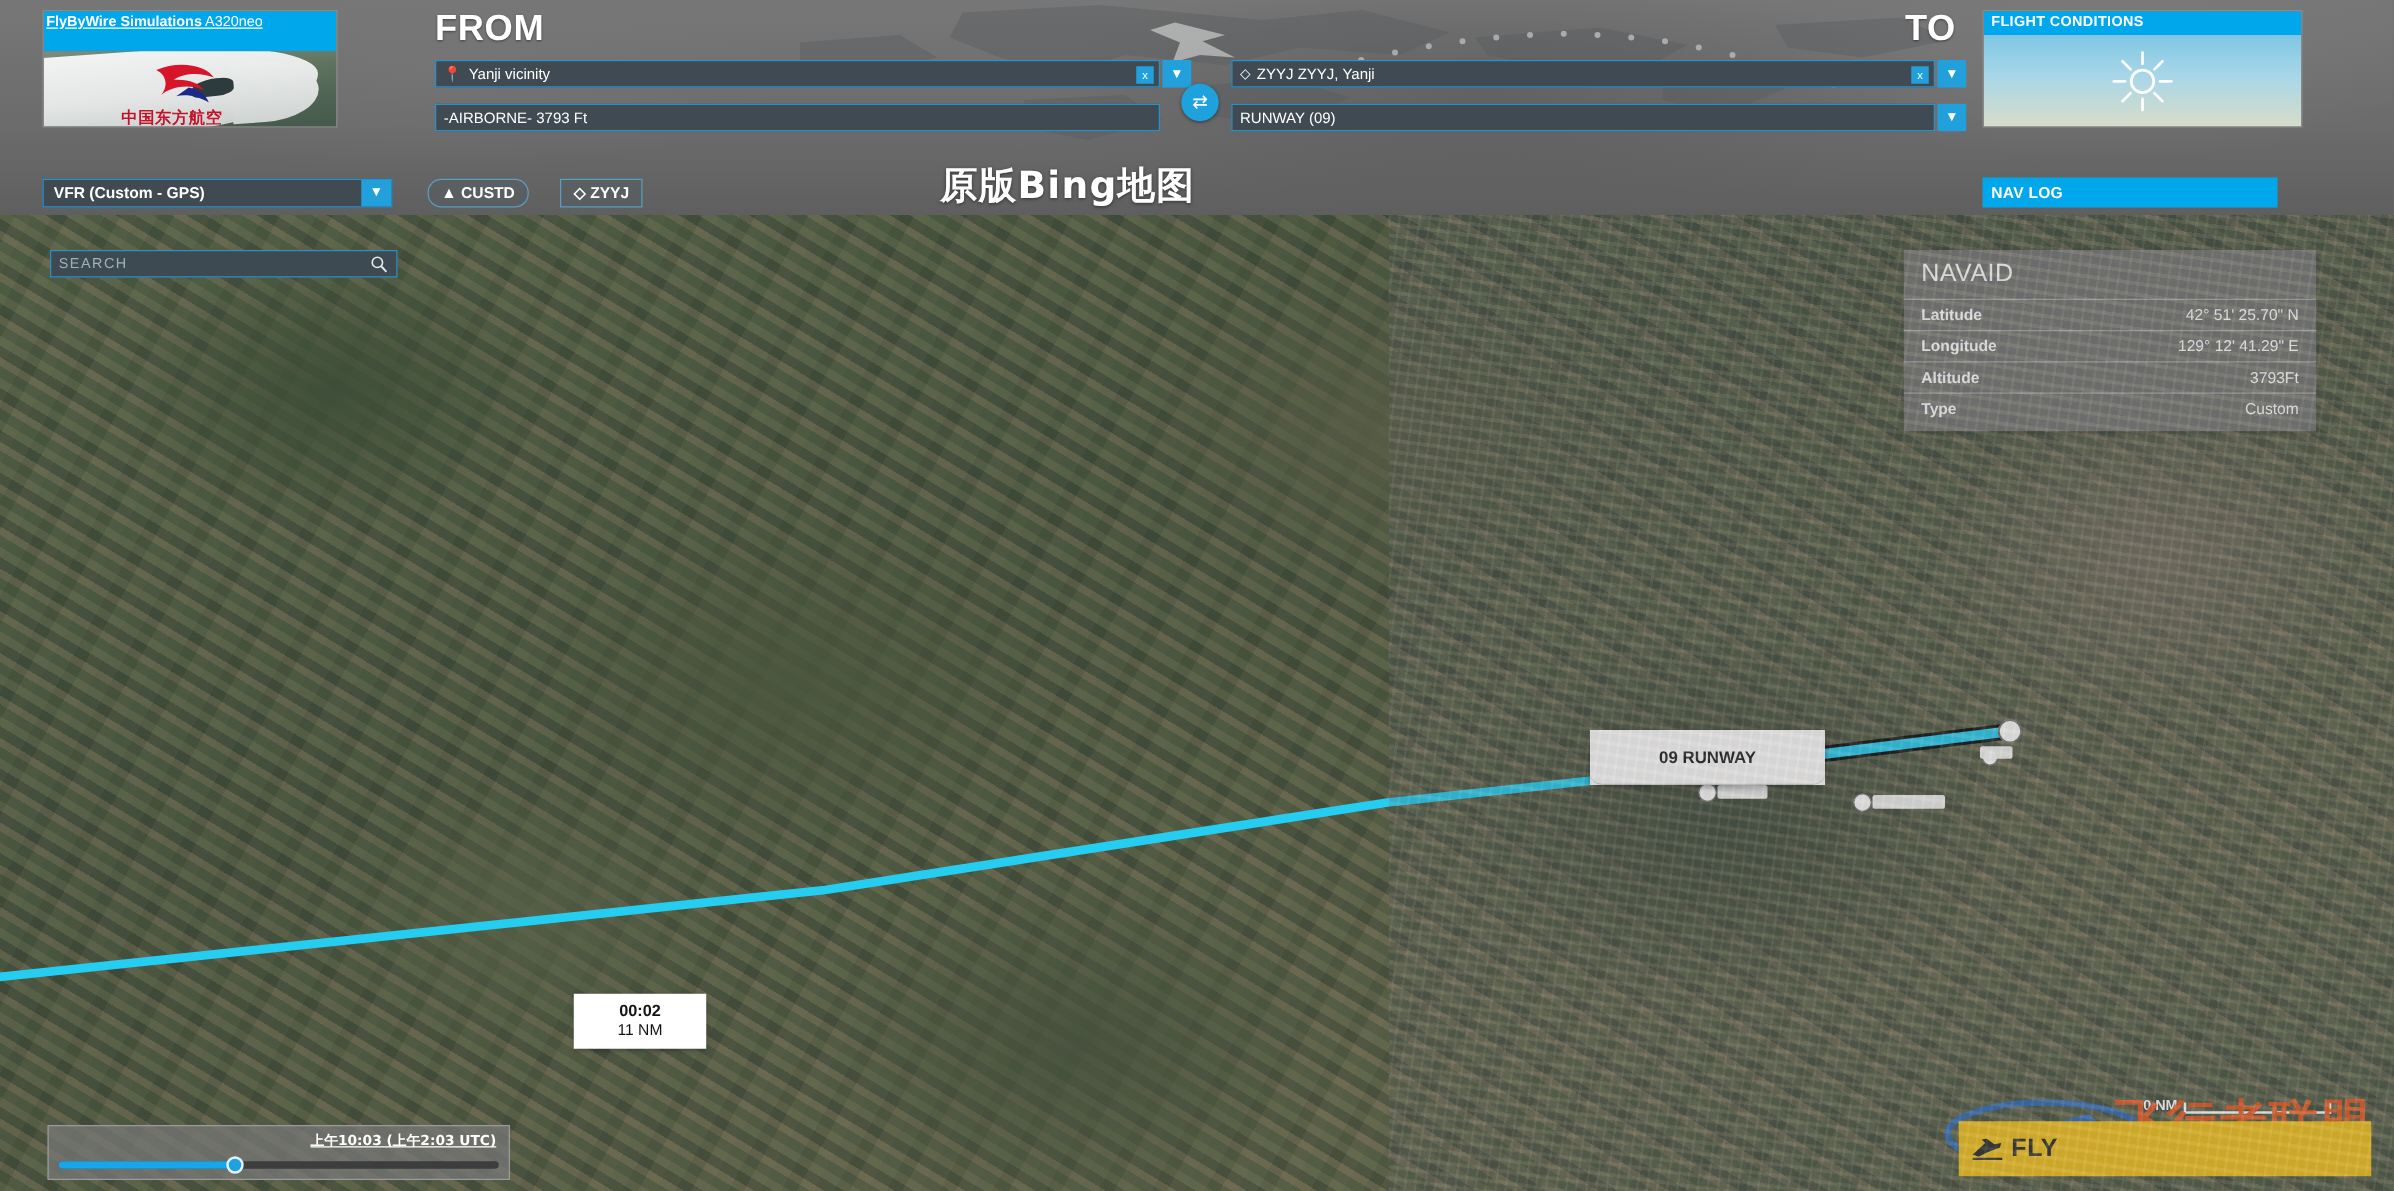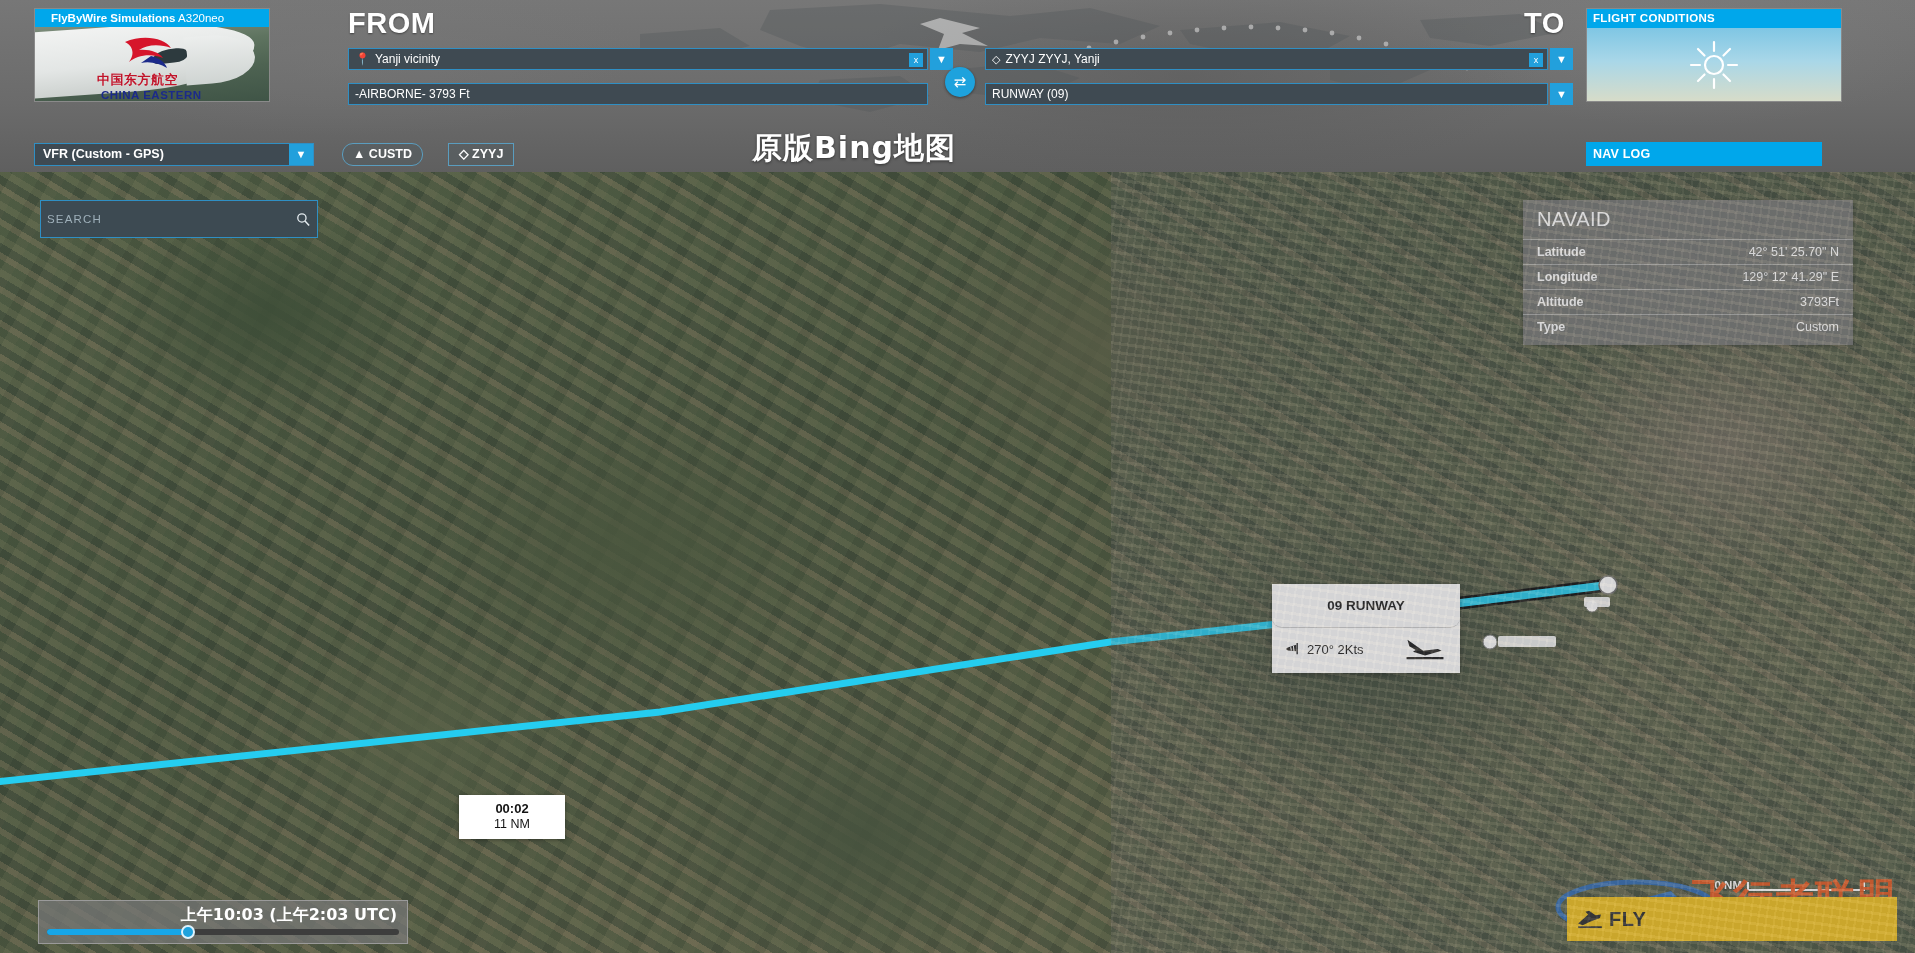--- a/index.html
+++ b/index.html
@@ -62,23 +62,23 @@
   
   #hdr-world { position: absolute; left: 0; top: 0; width: 1915px; height: 135px; opacity: .45; }
 
   
   #ac-card {
     position: absolute; left: 34px; top: 8px; width: 236px; height: 94px;
     border: 1px solid #8a8a8a;
     overflow: hidden;
   }
   #ac-title {
-    height: 18px; background: #00a7eb; color: #fff;
-    font-size: 11.5px; line-height: 18px; padding-left: 16px;
-    white-space: nowrap; overflow: hidden;
+    height: 32px; background: #00a7eb; color: #fff;
+    font-size: 11.5px; line-height: 18px; padding-left: 2px;
+    white-space: nowrap; overflow: hidden; text-decoration: underline;
   }
   #ac-title b { font-weight: bold; }
   #ac-title span { font-weight: normal; }
   #ac-photo {
     position: relative; height: 75px;
     background:
       linear-gradient(175deg, #7e8d7c 0%, #5f7460 30%, #4e6352 60%, #3f5446 100%);
     overflow: hidden;
   }
   
@@ -188,21 +188,21 @@
   }
   #orig-bing {
     position: absolute; left: 752px; top: 128px;
     color: #fff; font-size: 30px; font-weight: bold;
     letter-spacing: 1px; font-family: "DejaVu Sans", sans-serif;
     text-shadow: 0 1px 3px rgba(0,0,0,.5);
   }
 
   
   #search-box {
-    position: absolute; left: 40px; top: 28px; width: 278px; height: 38px;
+    position: absolute; left: 40px; top: 28px; width: 278px; height: 22px;
     background: #3d4a52; border: 1px solid #2f8fc4;
     display: flex; align-items: center; padding: 0 6px;
   }
   #search-box input {
     flex: 1; background: transparent; border: none; outline: none;
     color: #c3ccd2; font-size: 11.5px; letter-spacing: 1.2px;
     font-family: "Liberation Sans", sans-serif;
   }
   #search-box input::placeholder { color:#9fb0ba; }
 
@@ -272,22 +272,22 @@
     border: 2px solid #fff; border-top: none;
   }
 
   
   #timebar {
     position: absolute; left: 38px; bottom: 9px; width: 370px; height: 44px;
     background: rgba(120,120,120,.72); border: 1px solid #9a9a9a;
     padding: 4px 8px 6px 8px;
   }
   #timebar .tlabel {
-    text-align: right; color:#fff; font-size: 16px; font-weight: bold;
-    font-family: "DejaVu Sans", sans-serif; padding-right: 2px; height:17px;
+    text-align: right; color:#fff; font-size: 11px; font-weight: bold;
+    font-family: "DejaVu Sans", sans-serif; padding-right: 2px; height:17px;text-decoration:underline;
   }
   #timebar .track {
     position: relative; margin-top: 7px; height: 6px;
     background: #3d3d3d; border-radius: 3px;
   }
   #timebar .fill {
     position:absolute; left:0; top:0; height:6px; width: 40%;
     background:#17a6e8; border-radius: 3px;
   }
   #timebar .knob {
@@ -369,35 +369,20 @@
         <span class="v">3793Ft</span>
       </div>
       <div class="na-row">
         <span class="k">Type</span>
         <span class="v">Custom</span>
       </div>
     </div>
 
     <div id="rw-popup">
       <div class="head">09 RUNWAY</div>
-      <div class="body">
-        <div class="wind">
-          <svg width="17" height="14" viewBox="0 0 18 15">
-            <line x1="14" y1="1" x2="14" y2="13" stroke="#1a1a1a" stroke-width="1.4"></line>
-            <path d="M13 3 L4 6 L2 7.5 L4 9 L13 10 Z" fill="#1a1a1a"></path>
-            <line x1="7" y1="5" x2="7.8" y2="9.2" stroke="#fff" stroke-width="1.1"></line>
-            <line x1="10" y1="4.2" x2="10.6" y2="9.8" stroke="#fff" stroke-width="1.1"></line>
-          </svg>
-          <span>270° 2Kts</span>
-        </div>
-        <svg width="42" height="24" viewBox="0 0 44 26">
-          <path d="M3 3 L20 15 L36 13 L40 15 L22 20 L9 16 L12 14 L5 10 Z" fill="#1a1a1a"></path>
-          <line x1="2" y1="23" x2="42" y2="23" stroke="#1a1a1a" stroke-width="2.4"></line>
-        </svg>
-      </div>
     </div>
 
     <div id="leg-label">
       <div class="t1">00:02</div>
       <div class="t2">11 NM</div>
     </div>
 
     <div id="scale">
       <span>0 NM</span>
       <span class="bar"></span>

